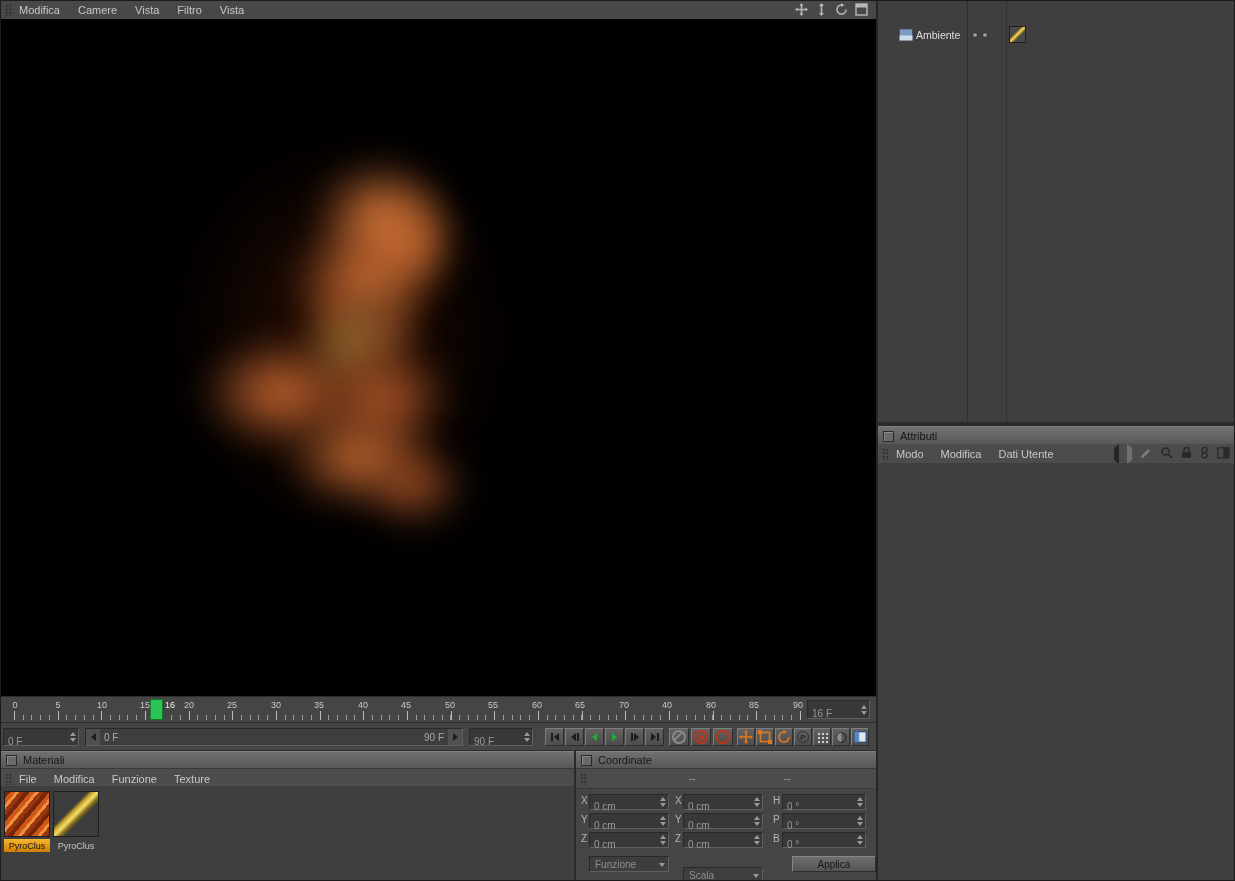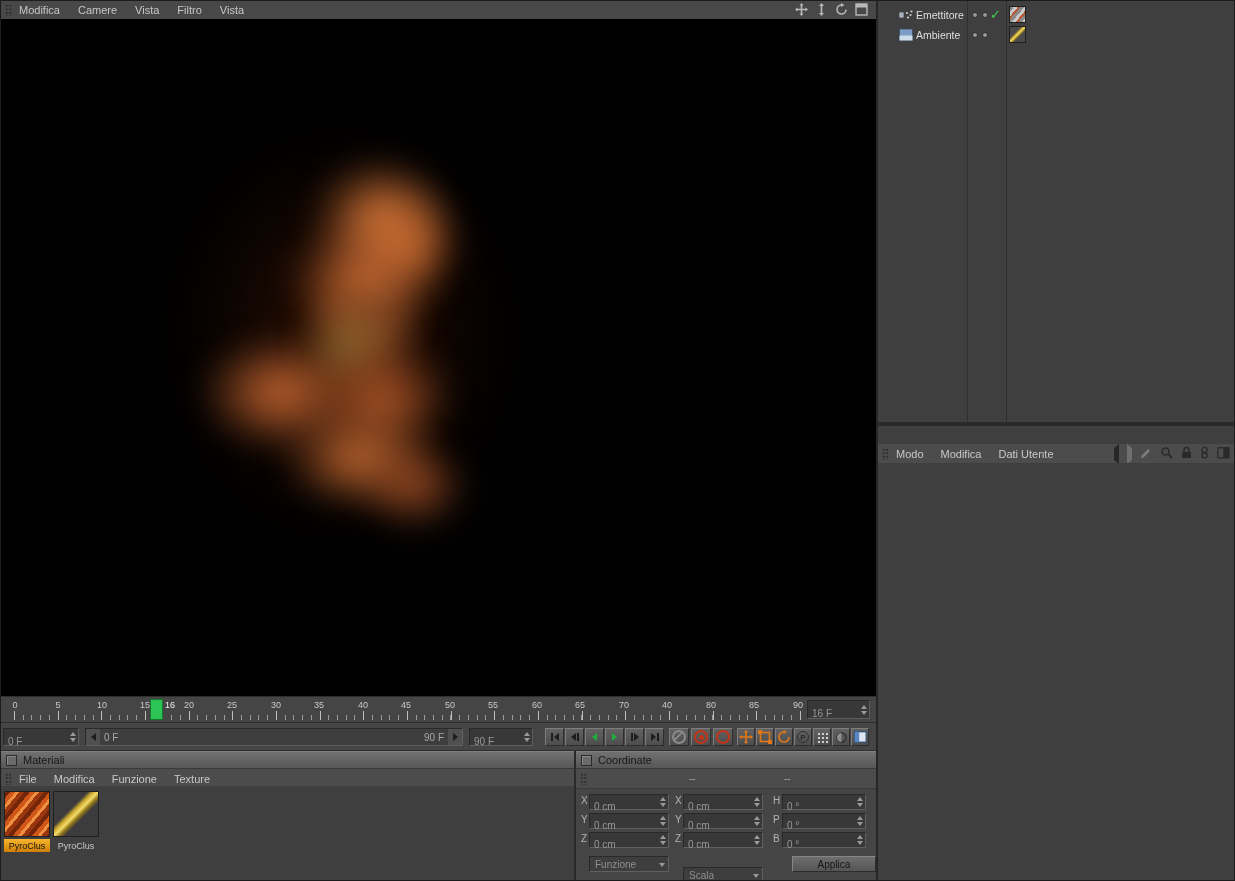--- a/index.html
+++ b/index.html
@@ -405,54 +405,42 @@
       </div>
   </div>
 
   <div class="abs rdiv"></div>
   <div class="abs right">
 
     <div class="objmgr">
       <div class="vline" style="left:89px;"></div>
       <div class="vline" style="left:128px;"></div>
 
-      <div class="objrow" style="top:4px;">
-        <span class="objicon">
-          <svg width="16" height="16" viewBox="0 0 16 16">
-              <rect x="1" y="5" width="5" height="6" fill="#aab4c0" stroke="#444" stroke-width="0.8"></rect>
-              <circle cx="9" cy="6" r="1.1" fill="#c8d0d8"></circle>
-              <circle cx="12.5" cy="8" r="1.1" fill="#c8d0d8"></circle>
-              <circle cx="10" cy="10.5" r="1.1" fill="#c8d0d8"></circle>
-              <circle cx="13.5" cy="4.5" r="1.1" fill="#c8d0d8"></circle>
-            </svg>
-        </span>
-        <span class="objname">Emettitore</span>
-        <span class="vdot" style="left:94px;"></span>
-        <span class="vdot" style="left:104px;"></span>
-        <span class="check">✓</span>
-        <span class="ttag fire"></span>
-      </div>
 
       <div class="objrow" style="top:24px;">
         <span class="objicon">
           <svg width="16" height="16" viewBox="0 0 16 16">
               <rect x="1.5" y="2" width="13" height="11.5" fill="#7d9cc6" stroke="#3a4a60" stroke-width="0.8"></rect>
               <rect x="1.5" y="8.5" width="13" height="5" fill="#cfdcec"></rect>
             </svg>
         </span>
         <span class="objname">Ambiente</span>
         <span class="vdot" style="left:94px;"></span>
         <span class="vdot" style="left:104px;"></span>
         <span class="ttag pencil"></span>
       </div>
     </div>
 
     <div class="hdiv"></div>
 
     <div class="attrs">
+      <div class="tbar atbar">
+        <span class="ticon"></span>
+        <span>Attributi</span>
+      </div>
       <div class="mrow amenu">
         <span class="grip"></span>
         <span class="mitem">Modo</span>
         <span class="mitem">Modifica</span>
         <span class="mitem">Dati Utente</span>
         <span class="aicons">
           <span><span class="tri-l" style="border-right-color:#262626;"></span></span>
           <span><span class="tri-r" style="border-left-color:#6f6f6f;"></span></span>
           <span><svg width="12" height="12" viewBox="0 0 12 12">
                 <path d="M1 11l2.5-.6L10 3.9 8.1 2 1.6 8.5z" fill="#7d7d7d"></path>

